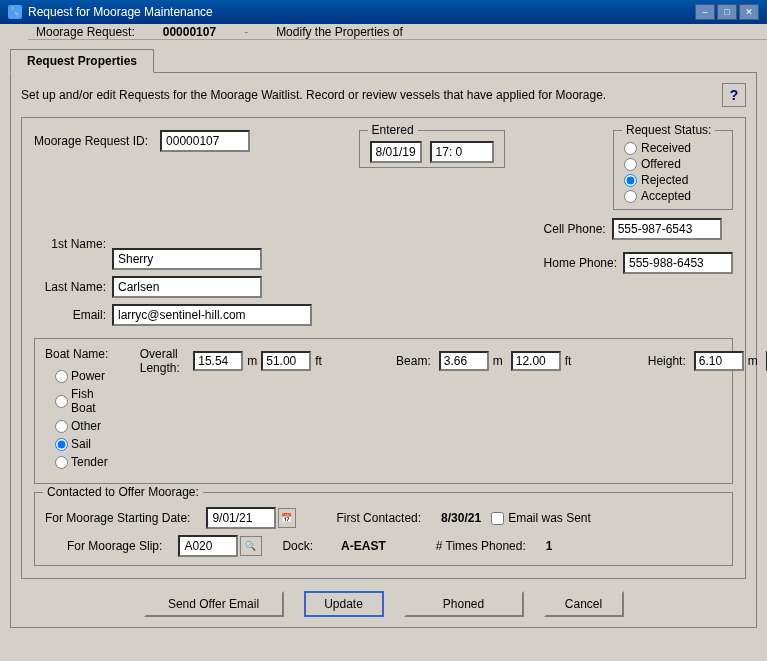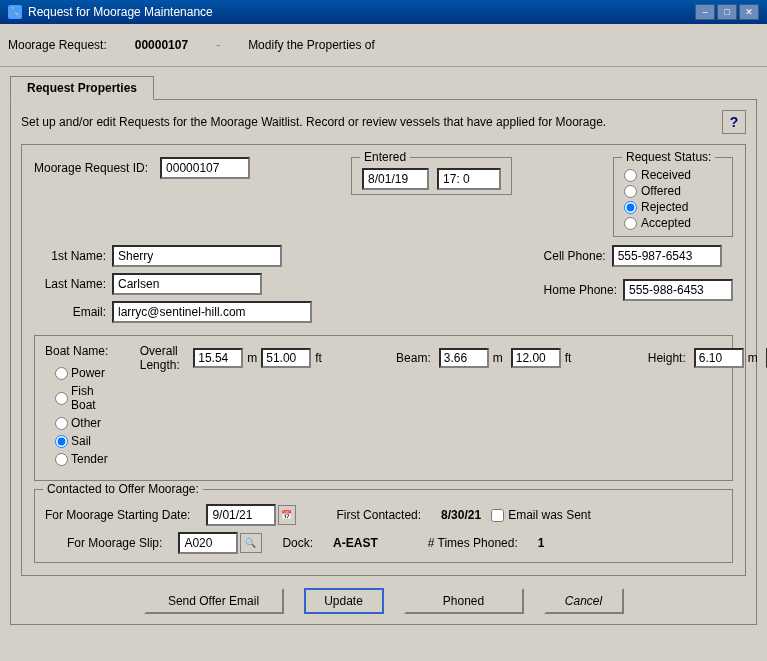--- a/index.html
+++ b/index.html
@@ -55,21 +55,22 @@
       align-items: center;
       justify-content: center;
     }
     .menu-bar {
       background: #d4d0c8;
       padding: 4px 8px;
       display: flex;
       align-items: center;
       gap: 20px;
       border-bottom: 1px solid #a0a0a0;
-      height: 43px;
+      height: 16px;
+      margin-left: 28px;
     }
     .main-content {
       padding: 8px 10px;
       background: #d4d0c8;
     }
     .tab-container {
       background: #d4d0c8;
     }
     .tab-header {
       display: flex;
@@ -384,21 +385,21 @@
         <div class="top-info-row">
 
           <div class="moorage-id-section">
             <span class="form-label">Moorage Request ID:</span>
             <input class="form-input" type="text" style="width: 90px;" value="00000107">
           </div>
 
           <div class="entered-group">
             <span class="entered-legend">Entered</span>
             <div class="entered-content">
-              <input class="form-input" type="text" style="width: 67px;" value="8/01/19">
+              <input class="form-input" type="text" style="width: 52px;" value="8/01/19">
               <input class="form-input" type="text" style="width: 64px;" value="17: 0">
             </div>
           </div>
 
           <div class="request-status-group">
             <span class="request-status-legend">Request Status:</span>
             <div class="status-options">
               <div class="radio-row">
                 <input type="radio" name="status" value="Received" style="">
                 <span>Received</span>
@@ -416,21 +417,21 @@
                 <span>Accepted</span>
               </div>
             </div>
           </div>
         </div>
 
         <div style="display:flex; justify-content:space-between; margin-bottom:6px;">
           <div>
             <div class="form-row">
               <span class="form-label" style="width:72px;">1st Name:</span>
-              <input class="form-input" type="text" style="width: 170px;" value="Sherry">
+              <input class="form-input" type="text" style="width: 150px; margin-top: 30px;" value="Sherry">
             </div>
             <div class="form-row">
               <span class="form-label" style="width:72px;">Last Name:</span>
               <input class="form-input" type="text" style="width: 150px;" value="Carlsen">
             </div>
             <div class="form-row">
               <span class="form-label" style="width:72px;">Email:</span>
               <input class="form-input" type="text" style="width: 200px;" value="larryc@sentinel-hill.com">
             </div>
           </div>
@@ -526,31 +527,31 @@
                 <span>Email was Sent</span>
               </div>
             </div>
             <div class="dock-row">
               <span class="form-label" style="white-space:nowrap;margin-left:22px;">For Moorage Slip:</span>
               <div class="slip-input-group">
                 <input class="form-input" type="text" style="width: 60px;" value="A020">
                 <button class="search-btn">🔍</button>
               </div>
               <span class="form-label" style="margin-left:10px;white-space:nowrap;">Dock:</span>
-              <span class="bold-value" style="margin-left:4px;">A-EAST</span>
+              <span class="bold-value" style="margin-left:12px;">A-EAST</span>
               <span class="form-label" style="margin-left:40px;white-space:nowrap;"># Times Phoned:</span>
               <span class="bold-value" style="margin-left:4px;">1</span>
             </div>
           </div>
         </div>
 
       </div>
 
       <div class="footer-buttons">
         <button class="btn" style="min-width:140px;">Send Offer Email</button>
         <button class="btn btn-update" style="min-width:80px;border:2px solid #3366cc;">Update</button>
         <button class="btn" style="min-width:120px;">Phoned</button>
-        <button class="btn" style="min-width:80px;font-style:italic;">Cancel</button>
+        <button class="btn" style="min-width:80px;">Cancel</button>
       </div>
 
     </div>
   </div>
 </div>
 
 </body></html>

